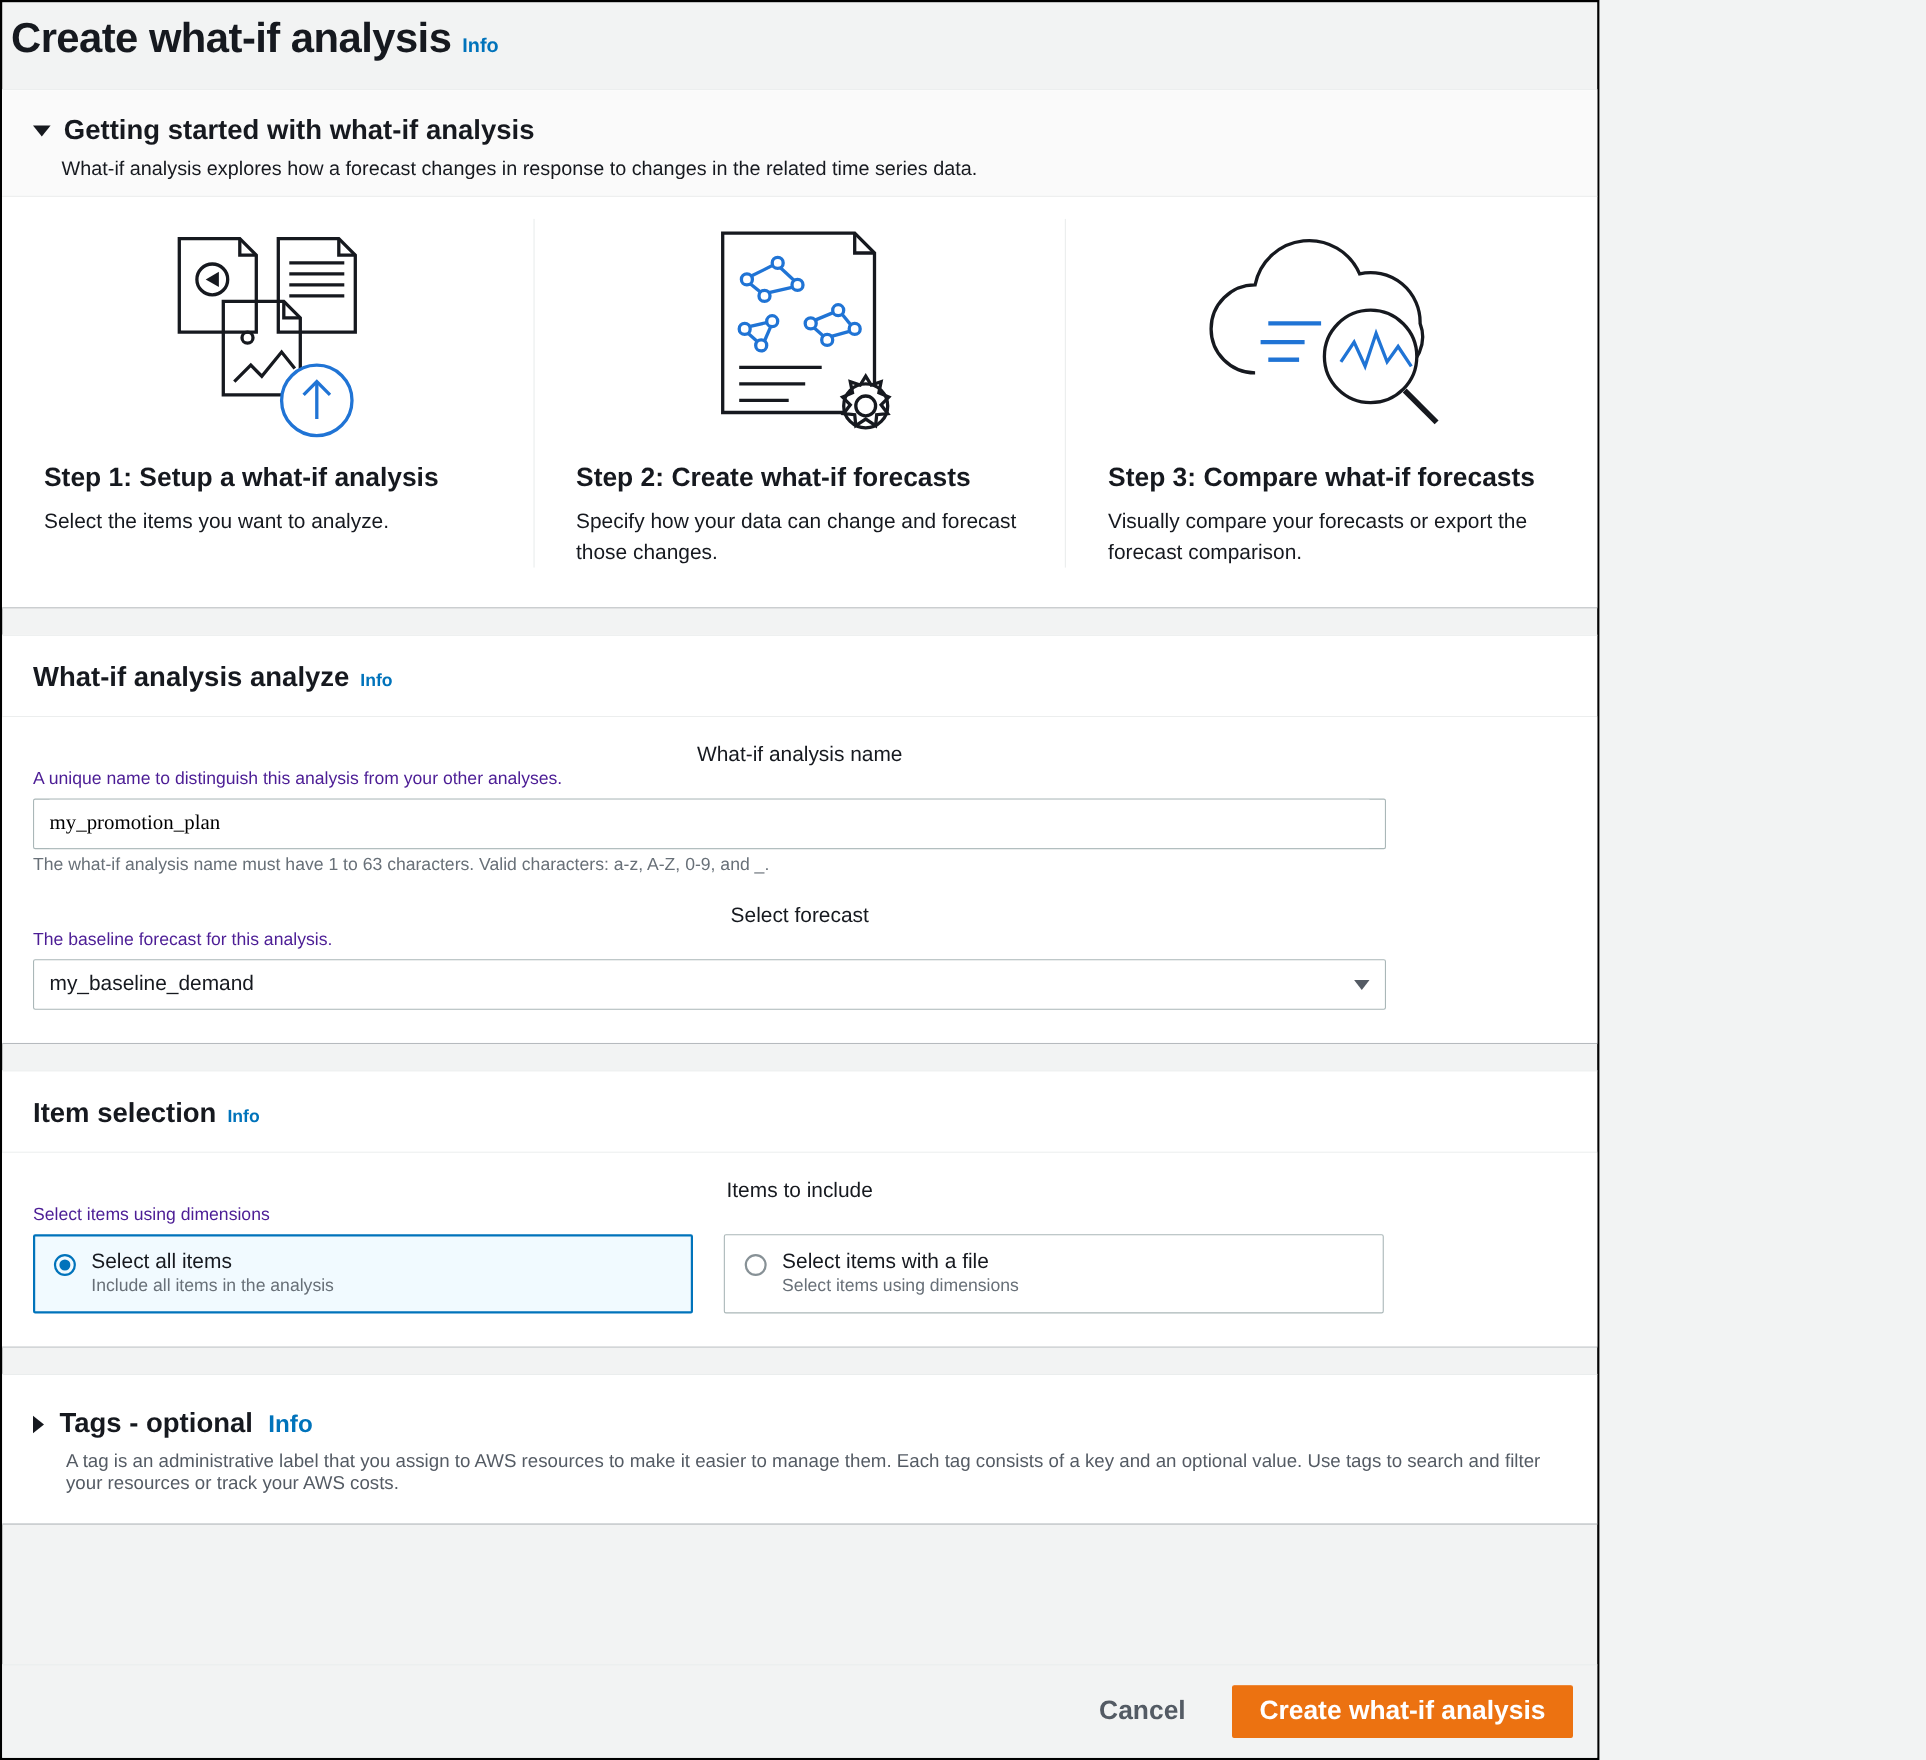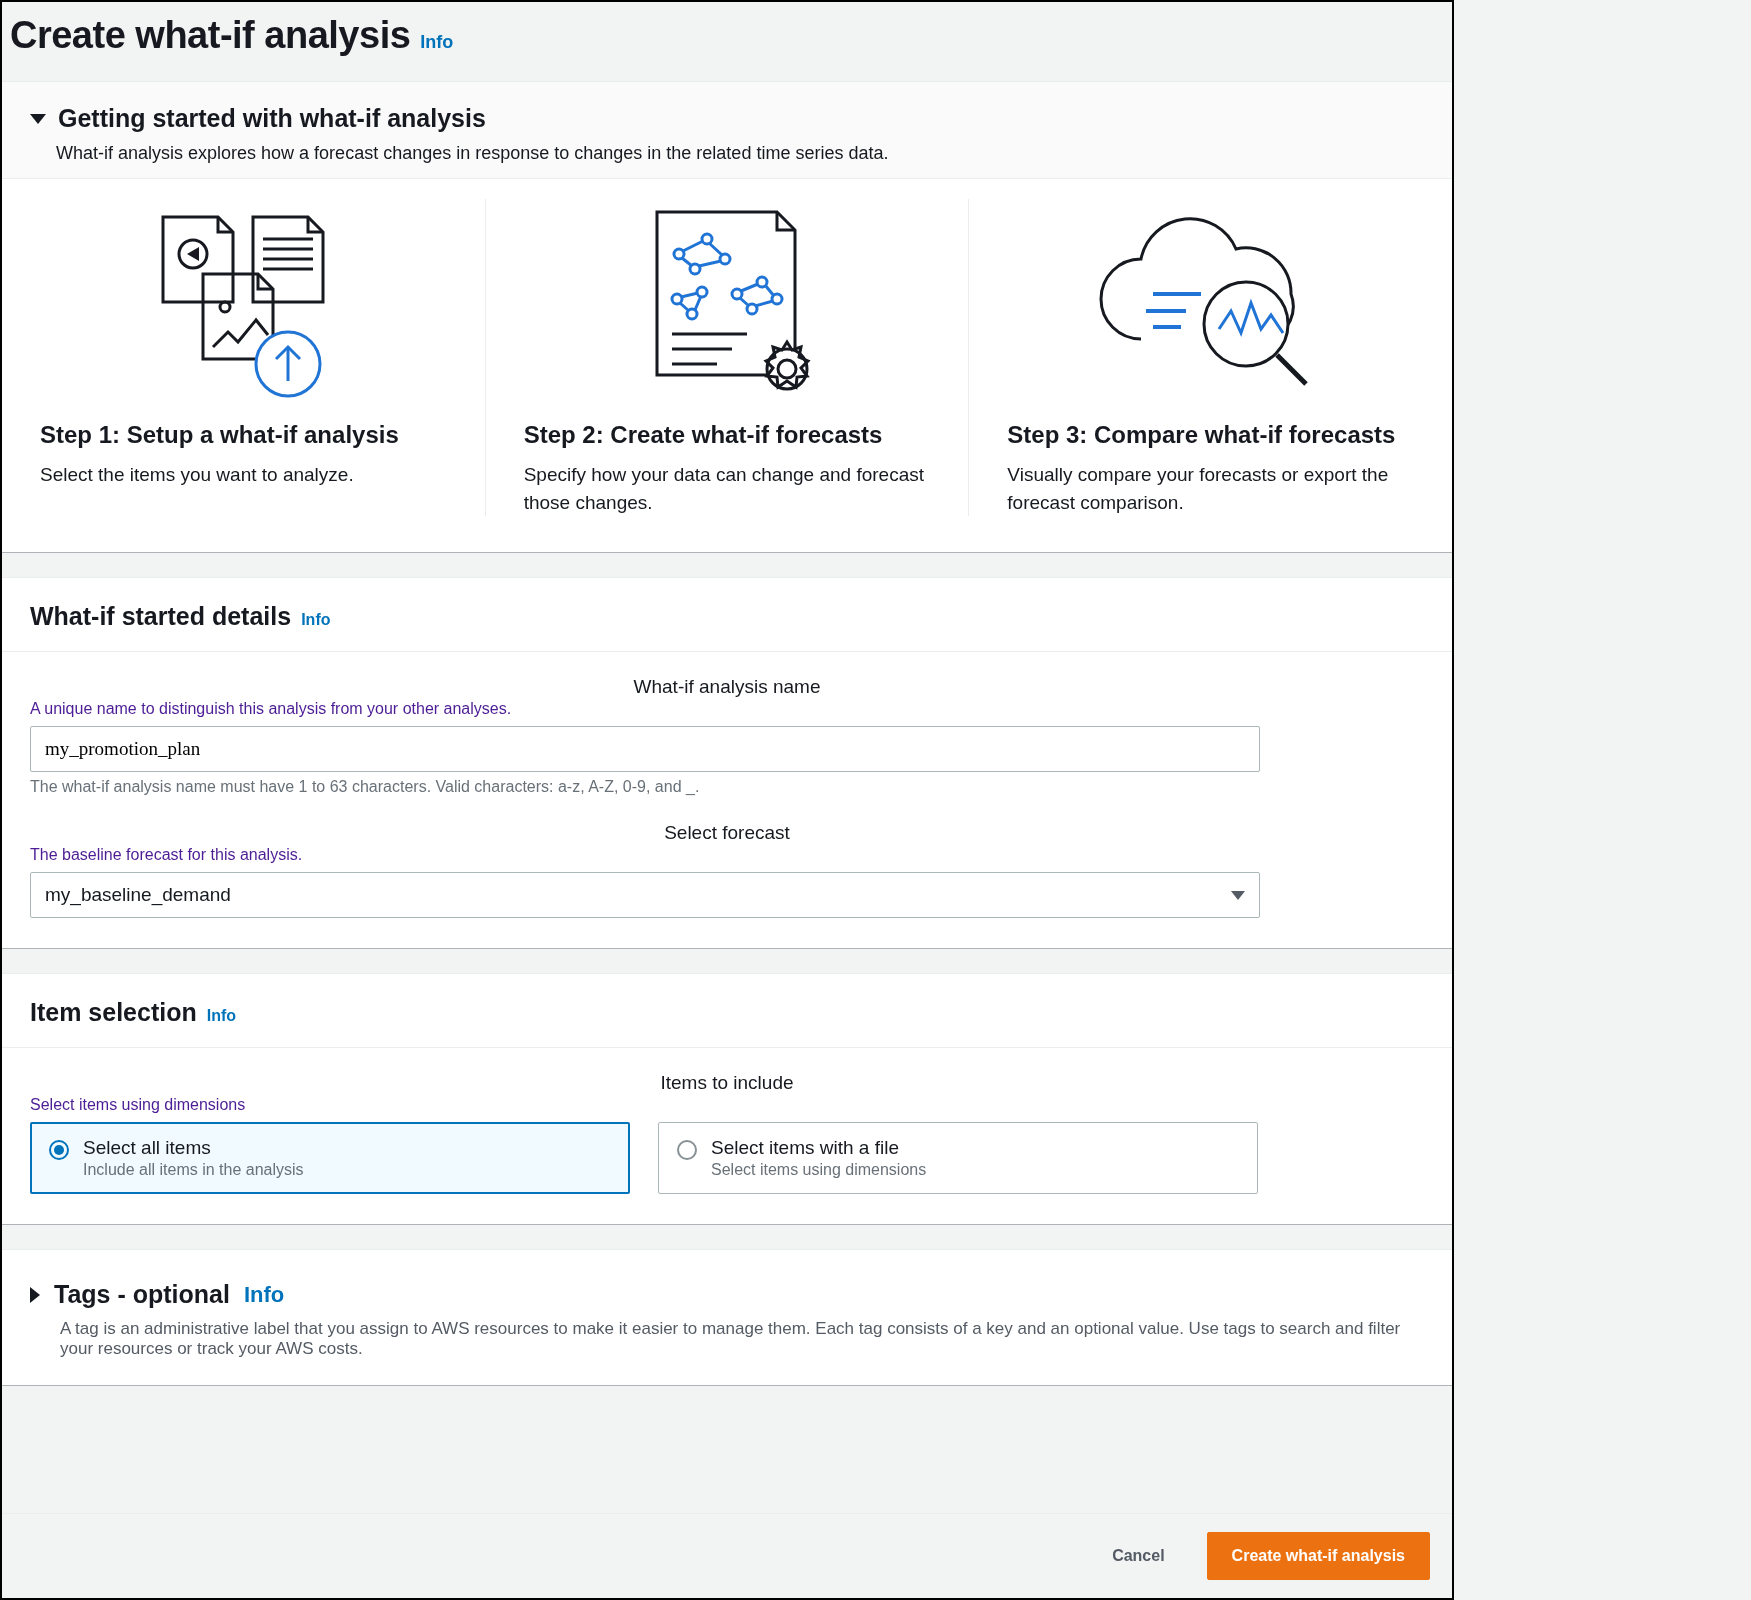--- a/index.html
+++ b/index.html
@@ -246,21 +246,21 @@
     padding: 18px 22px;
     display: flex;
     justify-content: flex-end;
     gap: 18px;
     background: #f2f3f3;
     border-top: 1px solid #eaeded;
   }
   .btn {
     height: 48px;
     padding: 0 24px;
-    font-size: 16px;
+    font-size: 24px;
     font-weight: 700;
     border-radius: 2px;
     cursor: pointer;
     display: flex;
     align-items: center;
   }
   .btn-link {
     background: transparent;
     border: none;
     color: #545b64;
@@ -383,21 +383,21 @@
           </svg>
         </div>
         <div class="step-title">Step 3: Compare what-if forecasts</div>
         <div class="step-desc">Visually compare your forecasts or export the forecast comparison.</div>
       </div>
     </div>
   </div>
 
   <div class="panel">
     <div class="panel-header simple">
-      <h2>What-if started details</h2>
+      <h2>What-if analysis analyze</h2>
       <span class="info-link-sm">Info</span>
     </div>
     <div class="panel-body">
       <div class="field">
         <div class="field-label">What-if analysis name</div>
         <div class="field-hint">A unique name to distinguish this analysis from your other analyses.</div>
         <div class="text-input">
           <input type="text" value="my_promotion_plan" style="">
         </div>
         <div class="field-constraint">The what-if analysis name must have 1 to 63 characters. Valid characters: a-z, A-Z, 0-9, and _.</div>

